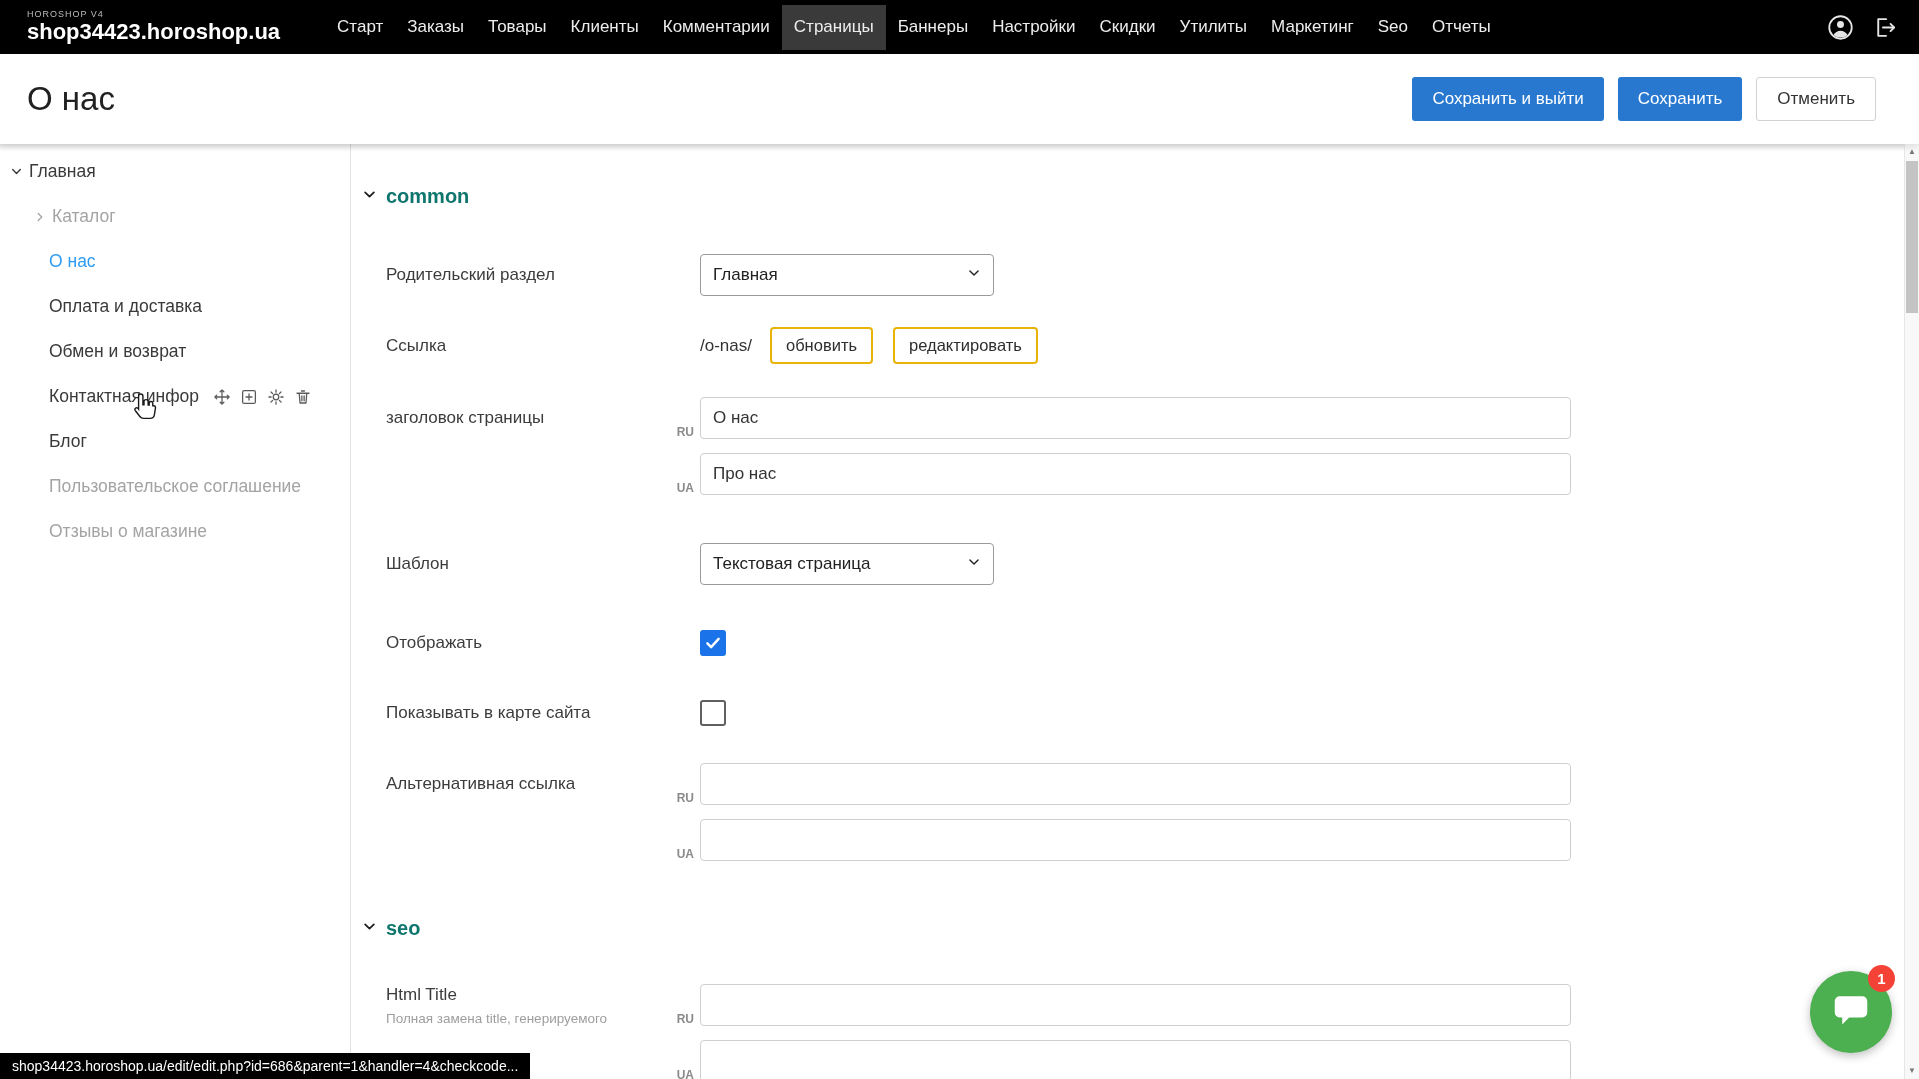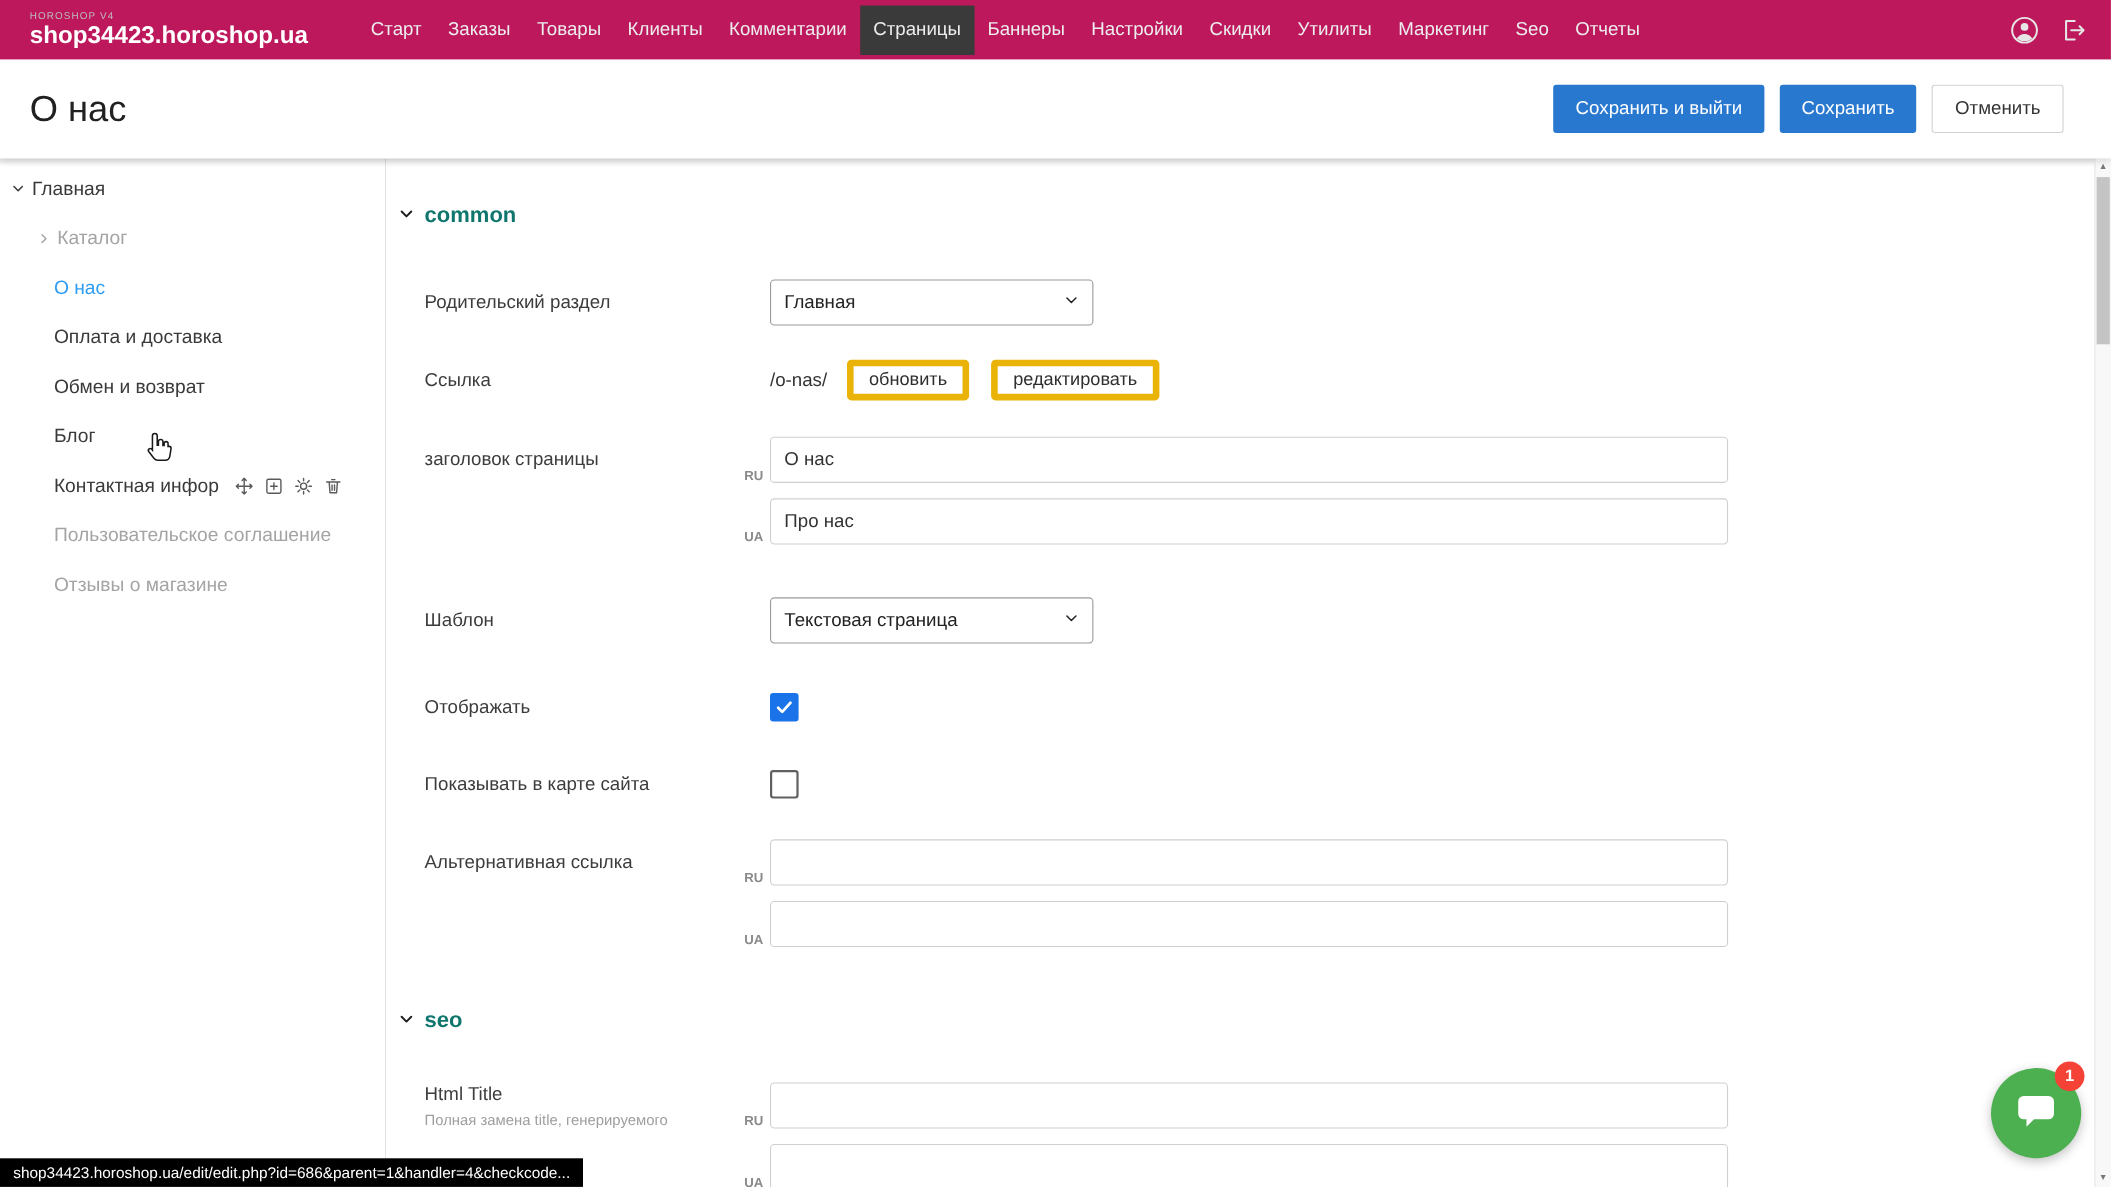--- a/index.html
+++ b/index.html
@@ -5,21 +5,21 @@
   * { box-sizing: border-box; margin: 0; padding: 0; }
   html, body { width: 1919px; height: 1079px; overflow: hidden; }
   body {
     font-family: "Liberation Sans", "DejaVu Sans", sans-serif;
     background: #fff; color: #333; position: relative;
   }
 
   
   .topbar {
     position: absolute; top: 0; left: 0; right: 0; height: 54px;
-    background: #be185d; display: flex; align-items: center; color: #fff; z-index: 30;
+    background: #000000; display: flex; align-items: center; color: #fff; z-index: 30;
   }
   .logo { margin-left: 27px; display: flex; flex-direction: column; line-height: 1.1; cursor: pointer; }
   .logo-top { font-size: 9px; letter-spacing: 1px; color: #bdbdbd; }
   .logo-main { font-size: 22px; font-weight: bold; color: #fff; text-align: right; }
   .topnav { display: flex; height: 45px; margin-left: 45px; }
   .nav-item {
     display: flex; align-items: center; padding: 0 12px; font-size: 17px;
     color: #ededed; cursor: pointer; white-space: nowrap;
   }
   .nav-item.active { background: #3a3a3a; }
@@ -84,21 +84,21 @@
     width: 871px; height: 42px; border: 1px solid #cfcfcf; border-radius: 4px;
     padding: 0 12px; font-size: 17px; color: #333; font-family: inherit; outline: none; background: #fff;
   }
   .input-wrap { position: relative; display: flex; align-items: flex-end; }
   .lang-badge {
     position: absolute; left: -30px; width: 24px; text-align: right;
     font-size: 12px; color: #8a8a8a; font-weight: bold;
   }
   .link-path { font-size: 17px; color: #333; margin-right: 18px; }
   .small-btn {
-    height: 37px; padding: 0 14px; background: #fff; border: 6px solid #eab308;
+    height: 37px; padding: 0 14px; background: #fff; border: 2px solid #eab308;
     border-radius: 4px; font-size: 16.5px; color: #2e2e2e; font-family: inherit; cursor: pointer;
   }
   .link-buttons { display: flex; gap: 20px; }
 
   .checkbox {
     width: 26px; height: 26px; border: 2px solid #606060; border-radius: 3px;
     background: #fff; display: flex; align-items: center; justify-content: center; cursor: pointer;
   }
   .checkbox .check { display: none; }
   .checkbox.on { background: #1a73e8; border-color: #1a73e8; }
@@ -206,23 +206,20 @@
     <div class="tree-item child selected">
       <span class="tree-label">О нас</span>
     </div>
     <div class="tree-item child">
       <span class="tree-label">Оплата и доставка</span>
     </div>
     <div class="tree-item child">
       <span class="tree-label">Обмен и возврат</span>
     </div>
     <div class="tree-item child">
-      <span class="tree-label">Блог</span>
-    </div>
-    <div class="tree-item child">
       <span class="tree-label">Контактная инфор</span>
       <span class="row-icons">
         <span>
           <svg viewBox="0 0 24 24" width="18" height="18">
               <path fill="none" stroke="#5a5a5a" stroke-width="1.7" stroke-linecap="round" stroke-linejoin="round" d="M12 2.5v19M2.5 12h19M12 2.5l-2.5 2.5M12 2.5l2.5 2.5M12 21.5l-2.5-2.5M12 21.5l2.5-2.5M2.5 12l2.5-2.5M2.5 12l2.5 2.5M21.5 12l-2.5-2.5M21.5 12l-2.5 2.5"></path>
             </svg>
         </span>
         <span>
           <svg viewBox="0 0 24 24" width="18" height="18">
               <rect x="3.5" y="3.5" width="17" height="17" rx="2" fill="none" stroke="#5a5a5a" stroke-width="1.7"></rect>
@@ -233,20 +230,23 @@
           <svg viewBox="0 0 24 24" width="18" height="18">
               <path fill="none" stroke="#5a5a5a" stroke-width="1.7" stroke-linecap="round" d="M12 8.3a3.7 3.7 0 1 0 0 7.4 3.7 3.7 0 0 0 0-7.4zM12 2.5v3M12 18.5v3M2.5 12h3M18.5 12h3M5.2 5.2l2.2 2.2M16.6 16.6l2.2 2.2M18.8 5.2l-2.2 2.2M7.4 16.6l-2.2 2.2"></path>
             </svg>
         </span>
         <span>
           <svg viewBox="0 0 24 24" width="18" height="18">
               <path fill="none" stroke="#5a5a5a" stroke-width="1.7" stroke-linecap="round" stroke-linejoin="round" d="M4 7h16M10 4h4M7 7l1 13h8l1-13M10.5 10.5v6.5M13.5 10.5v6.5"></path>
             </svg>
         </span>
       </span>
+    </div>
+    <div class="tree-item child">
+      <span class="tree-label">Блог</span>
     </div>
     <div class="tree-item child muted">
       <span class="tree-label">Пользовательское соглашение</span>
     </div>
     <div class="tree-item child muted">
       <span class="tree-label">Отзывы о магазине</span>
     </div>
   </aside>
 
   <div class="cursor-overlay">

